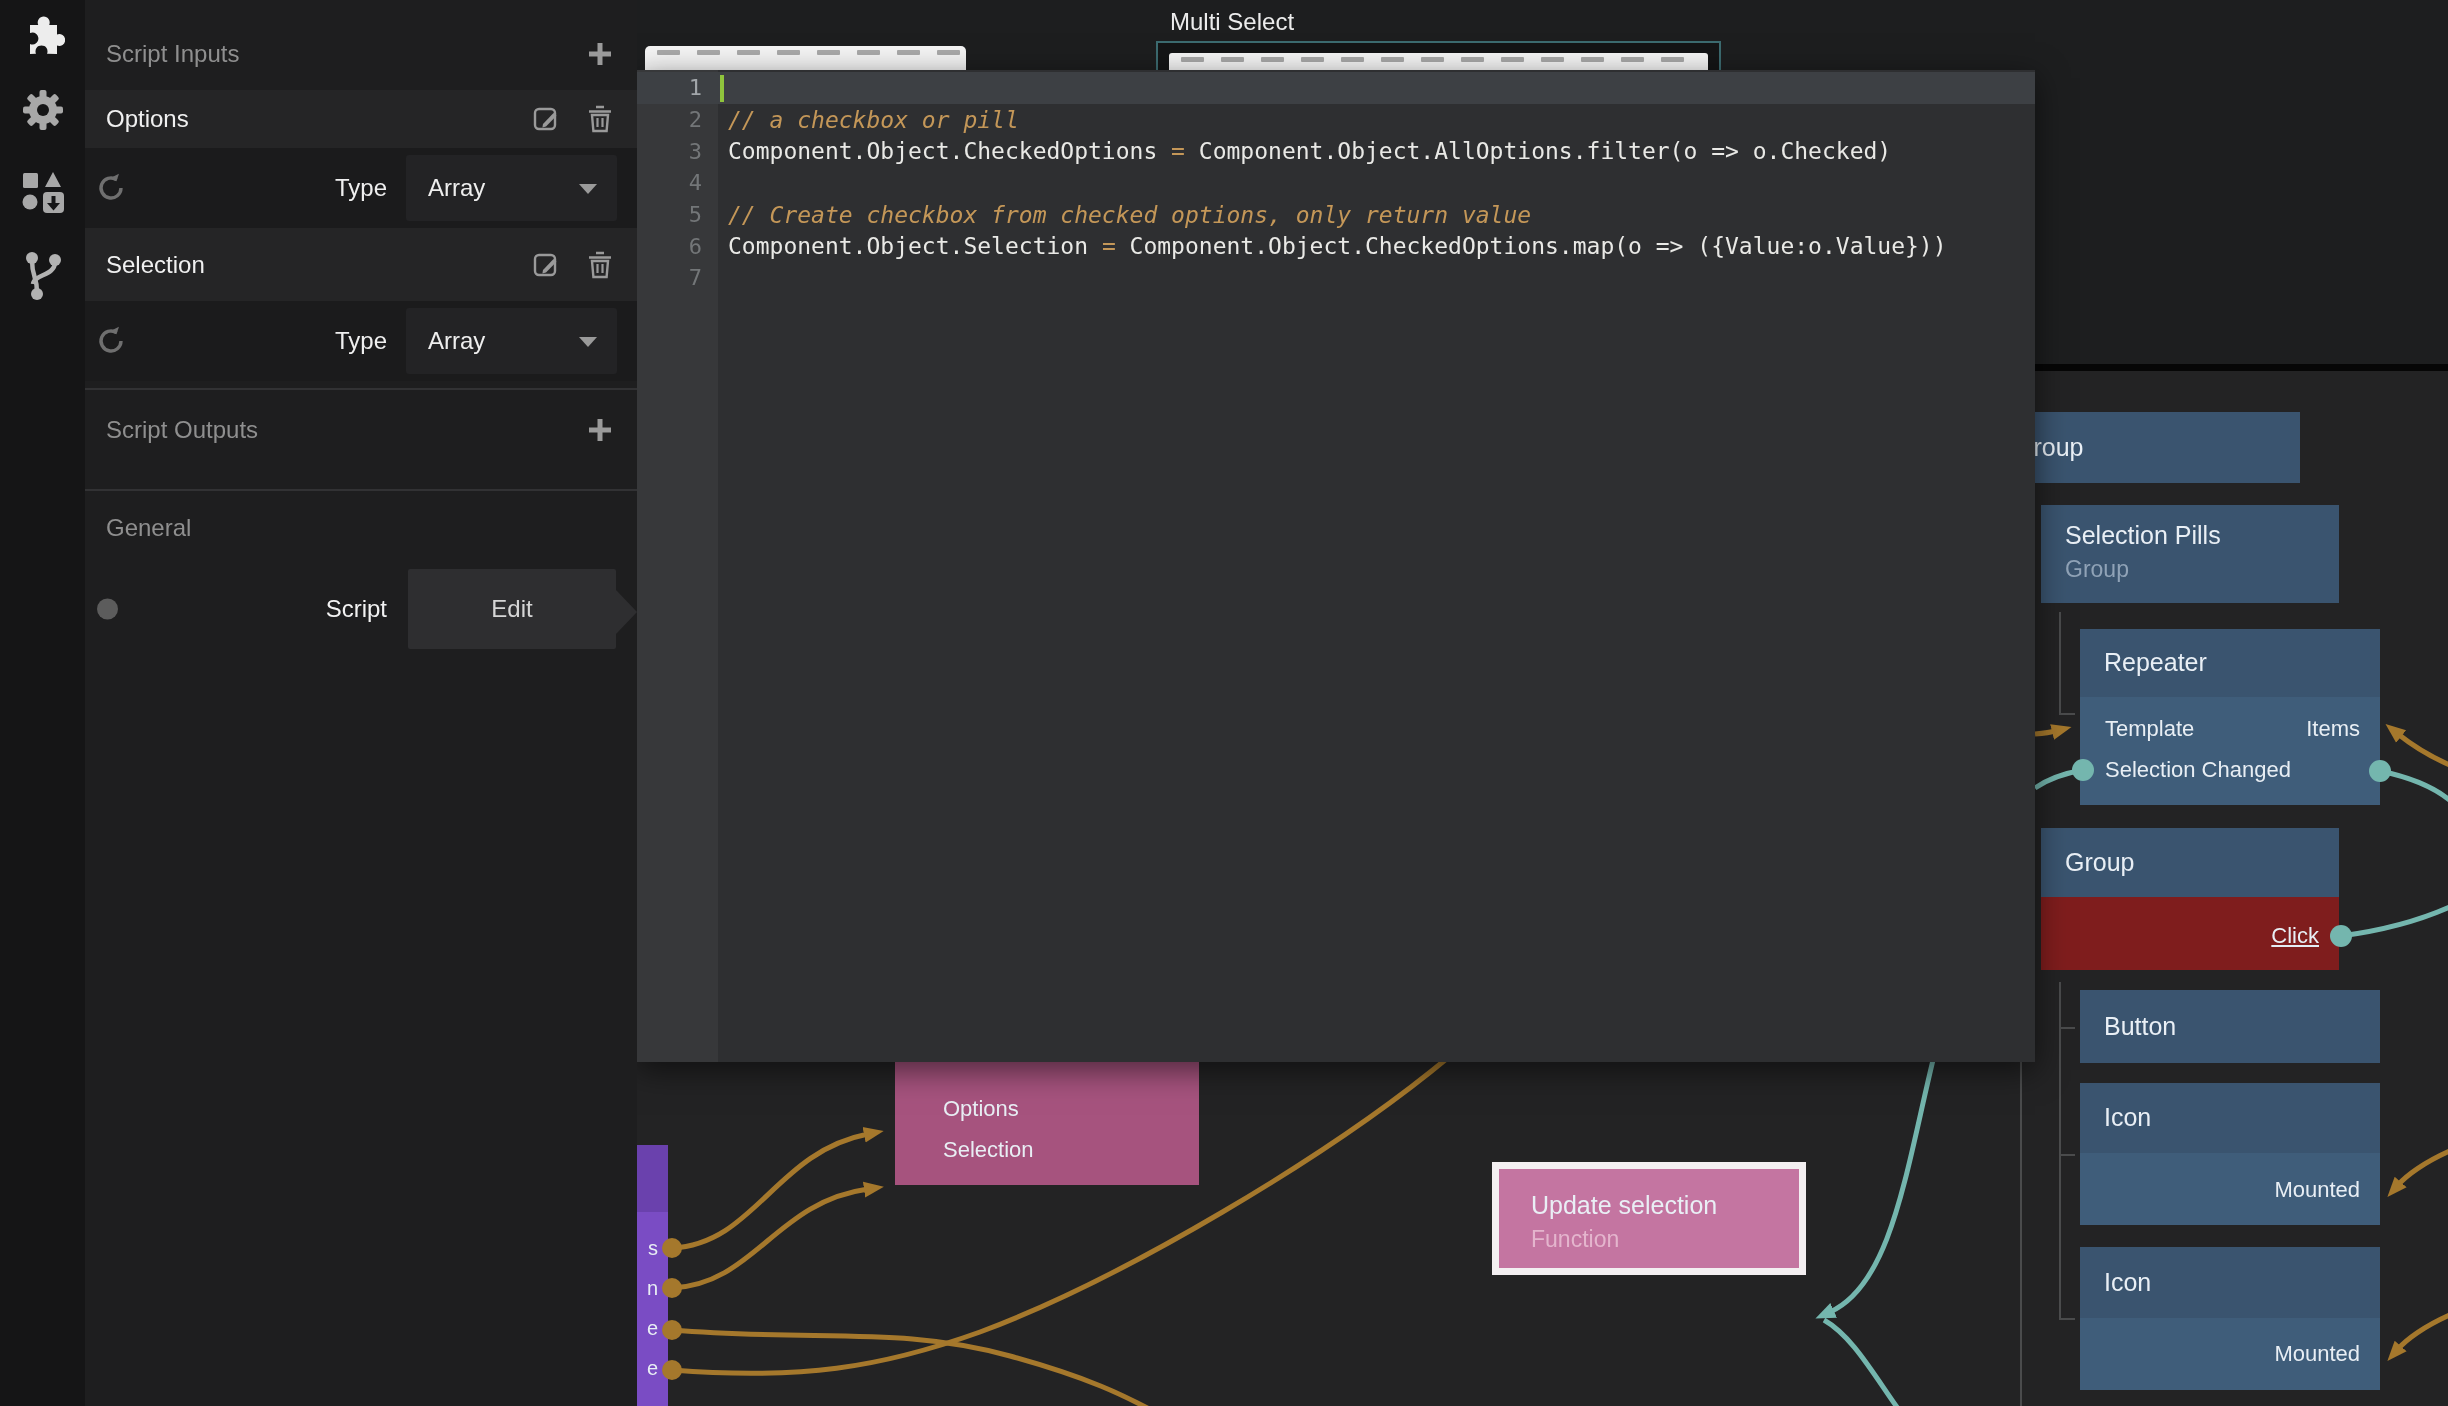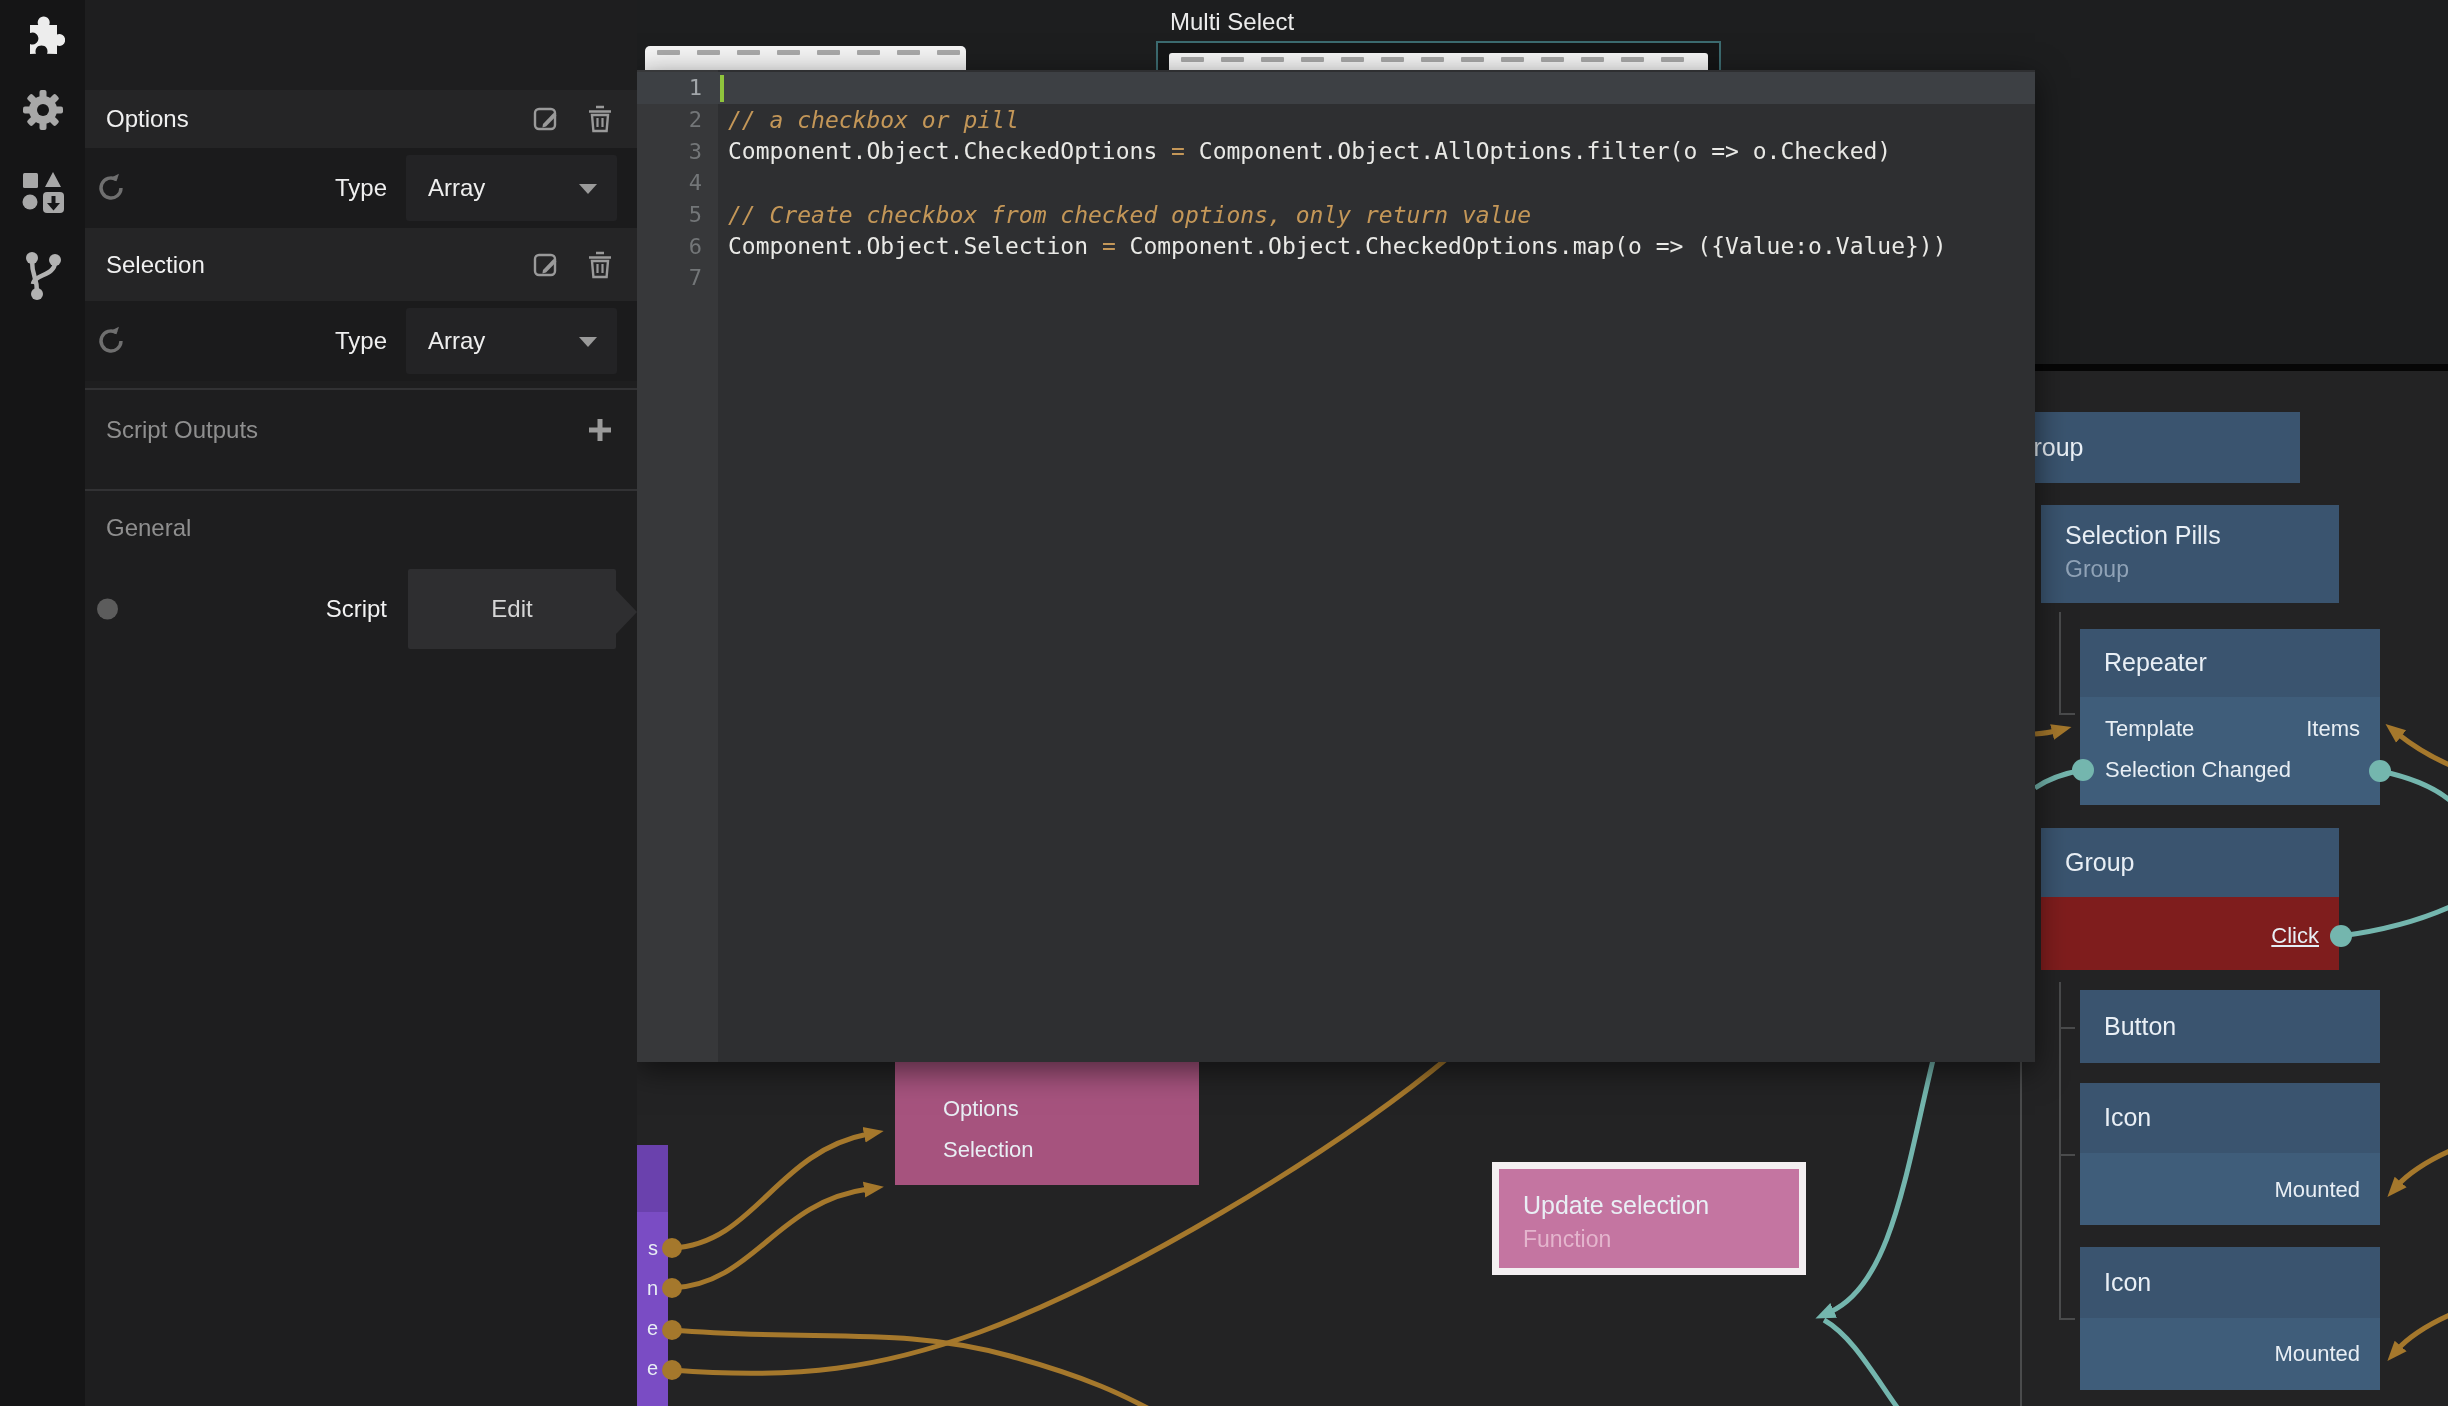--- a/index.html
+++ b/index.html
@@ -198,21 +198,21 @@
               <span>Options</span>
               <span></span>
             </div>
             <div class="prow" style="height: 41px; padding: 0px 20px 0px 48px;">
               <span>Selection</span>
               <span></span>
             </div>
           </div>
         </div>
         <div class="node" style="left: 1492px; top: 1162px; width: 314px; border: 7px solid rgb(243, 239, 241);">
-          <div class="band" style="height: 99px; background: rgb(196, 117, 161); padding-left: 24px;">
+          <div class="band" style="height: 99px; background: rgb(196, 117, 161); padding-left: 32px;">
             <div class="n-title" style="padding-top: 22px;">Update selection</div>
             <div class="n-sub" style="padding-top: 6px; color: rgb(228, 181, 205);">Function</div>
           </div>
         </div>
         <div class="node" style="left: 600px; top: 1145px; width: 68px;">
           <div class="band" style="height: 67px; background: rgb(106, 65, 173); padding-left: 24px;"></div>
           <div class="rows" style="height: 194px; background: rgb(122, 76, 196); padding-top: 16px;">
             <div class="prow" style="height: 40px; padding: 0px 10px 0px 25px;">
               <span style="font-size: 20px;"></span>
               <span style="font-size: 20px;">s</span>
@@ -277,20 +277,26 @@
         <div class="code-line"><span class="ln">3</span><span class="code"><span class="tok-code">Component.Object.CheckedOptions </span><span class="tok-op">=</span><span class="tok-code"> Component.Object.AllOptions.filter(o =&gt; o.Checked)</span></span></div>
         <div class="code-line"><span class="ln">4</span><span class="code"></span></div>
         <div class="code-line"><span class="ln">5</span><span class="code"><span class="tok-comment">// Create checkbox from checked options, only return value</span></span></div>
         <div class="code-line"><span class="ln">6</span><span class="code"><span class="tok-code">Component.Object.Selection </span><span class="tok-op">=</span><span class="tok-code"> Component.Object.CheckedOptions.map(o =&gt; ({Value:o.Value}))</span></span></div>
         <div class="code-line"><span class="ln">7</span><span class="code"></span></div>
       </div>
   </div>
 
   <div id="panel">
 
+    <div class="sect-head" style="top:24px; height:60px;">
+      <span>Script Inputs</span>
+      <svg width="26" height="26" viewBox="0 0 26 26" style="cursor:pointer">
+        <path d="M10.5 2 h5 v8.5 H24 v5 h-8.5 V24 h-5 v-8.5 H2 v-5 h8.5 z" fill="#9a9a9a"></path>
+      </svg>
+    </div>
 
     <div class="name-row" style="top:90px; height:58px;">
       <span>Options</span>
       <span class="icons">
         <svg width="28" height="28" viewBox="0 0 28 28" style="cursor:pointer">
           <rect x="2" y="4" width="20" height="20" rx="4" fill="none" stroke="#9a9a9a" stroke-width="2.4"></rect>
           <path d="M10 19 l10.5 -11 l3 2.8 L13 21.5 l-3.6 1z" fill="#9a9a9a"></path>
         </svg>
         <svg width="26" height="28" viewBox="0 0 26 28" style="cursor:pointer">
           <path d="M9 2 h8 M2 6.5 h22" stroke="#9a9a9a" stroke-width="2.6" fill="none"></path>

